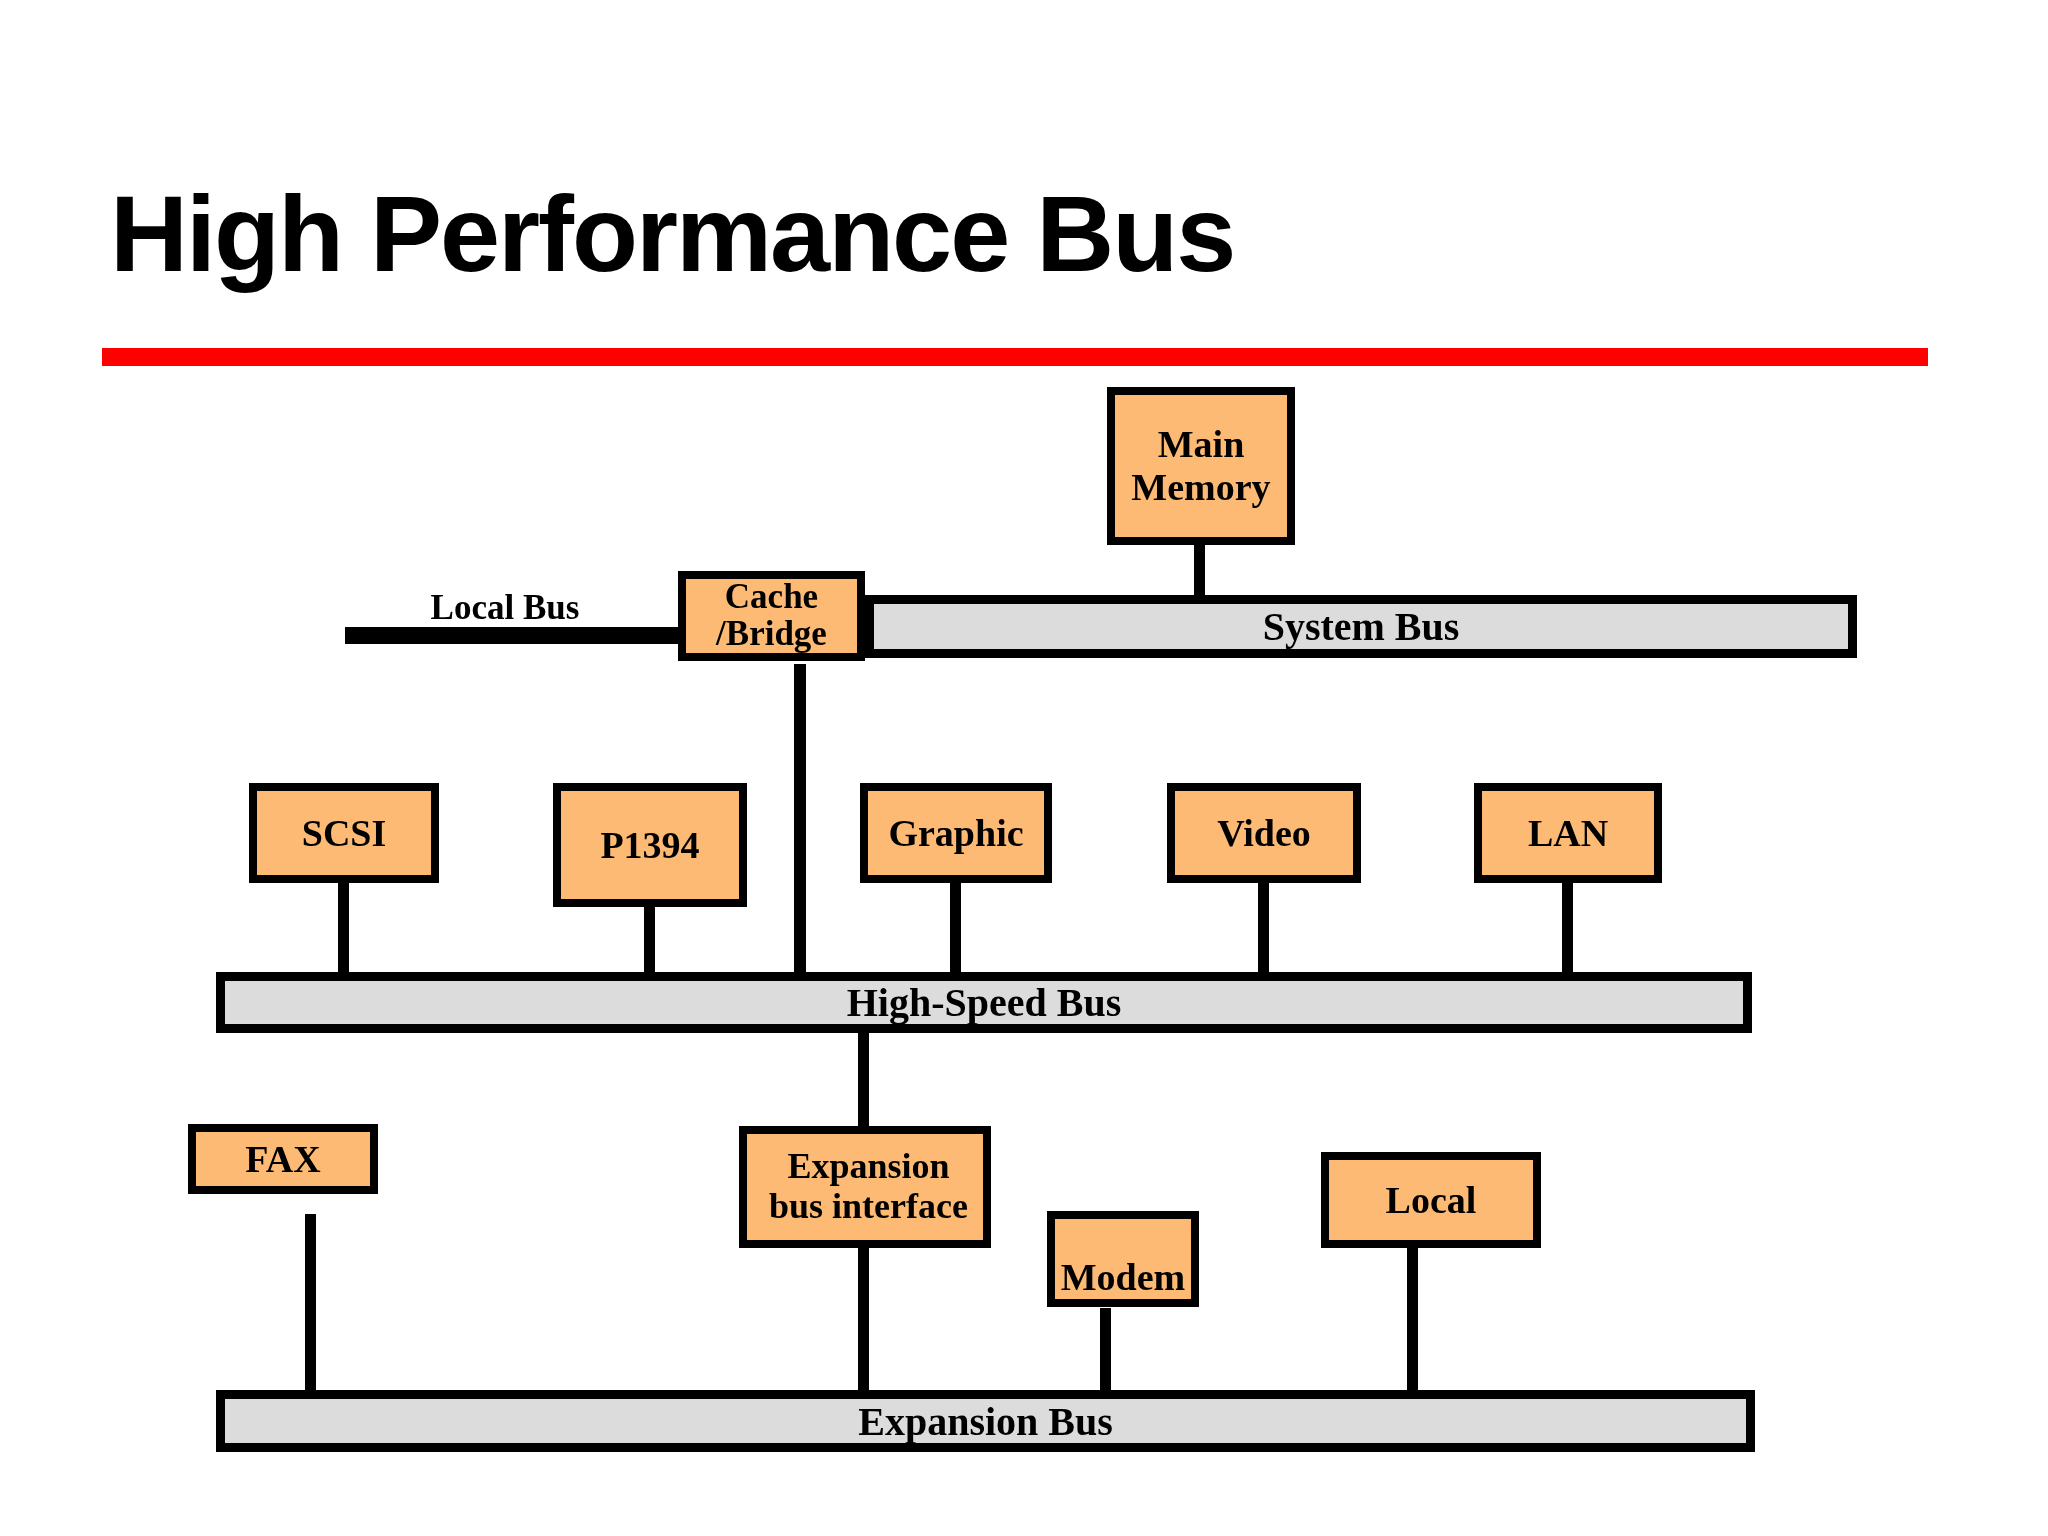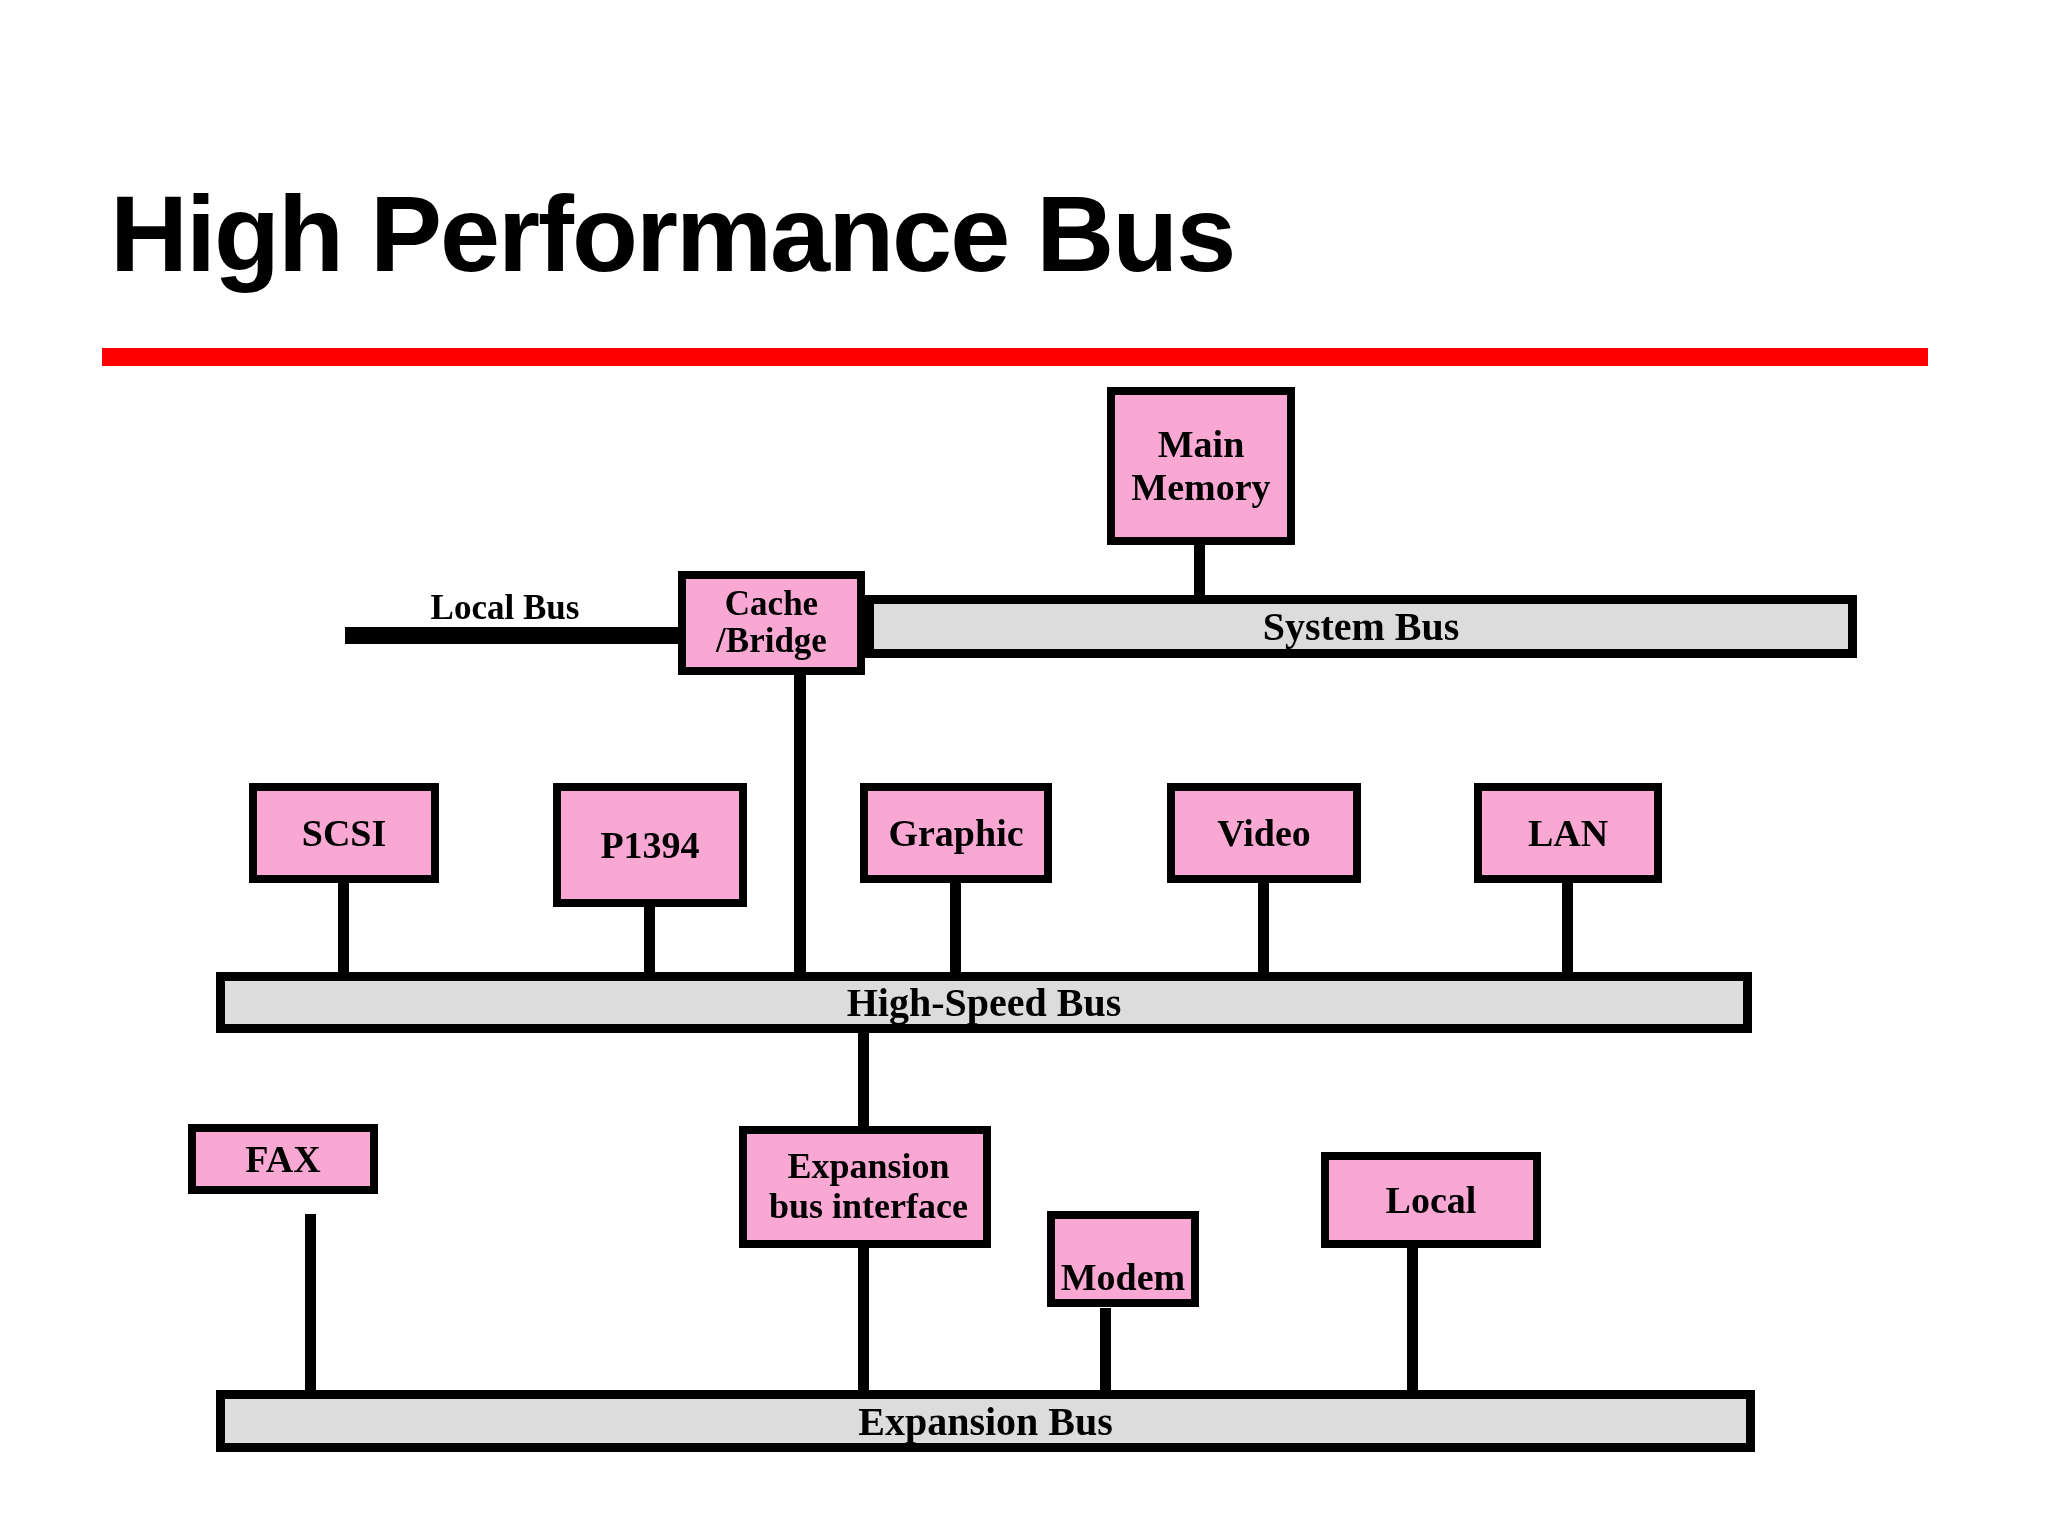--- a/index.html
+++ b/index.html
@@ -9,27 +9,27 @@
 
   
   .title{position:absolute;left:110px;top:171px;
          font-family:"Liberation Sans",sans-serif;font-weight:bold;
          font-size:108px;letter-spacing:-2px;white-space:nowrap;}
 
   
   .rule{position:absolute;left:102px;top:348px;width:1826px;height:18px;}
 
   
-  .box{position:absolute;background:#f9a8d4;border:8px solid #000;
+  .box{position:absolute;background:#fdba74;border:8px solid #000;
        box-sizing:border-box;display:flex;flex-direction:column;
        align-items:center;justify-content:center;text-align:center;
        font-weight:bold;font-size:38px;line-height:1.12;}
   #box-main-memory{left:1107px;top:387px;width:188px;height:158px;}
   #box-processor{left:157px;top:570px;width:190px;height:128px;font-size:37px;}
-  #box-cache-bridge{left:678px;top:571px;width:187px;height:104px;font-size:35px;line-height:1.05;}
+  #box-cache-bridge{left:678px;top:571px;width:187px;height:90px;font-size:35px;line-height:1.05;}
   #box-scsi{left:249px;top:783px;width:190px;height:100px;}
   #box-p1394{left:553px;top:783px;width:194px;height:124px;}
   #box-graphic{left:860px;top:783px;width:192px;height:100px;}
   #box-video{left:1167px;top:783px;width:194px;height:100px;}
   #box-lan{left:1474px;top:783px;width:188px;height:100px;}
   #box-fax{left:188px;top:1124px;width:190px;height:70px;}
   #box-expansion-interface{left:739px;top:1126px;width:252px;height:122px;font-size:36px;line-height:1.1;padding-left:7px;}
   #box-modem{left:1047px;top:1211px;width:152px;height:96px;justify-content:flex-end;}
   #box-serial{left:1321px;top:1152px;width:220px;height:96px;}
 

